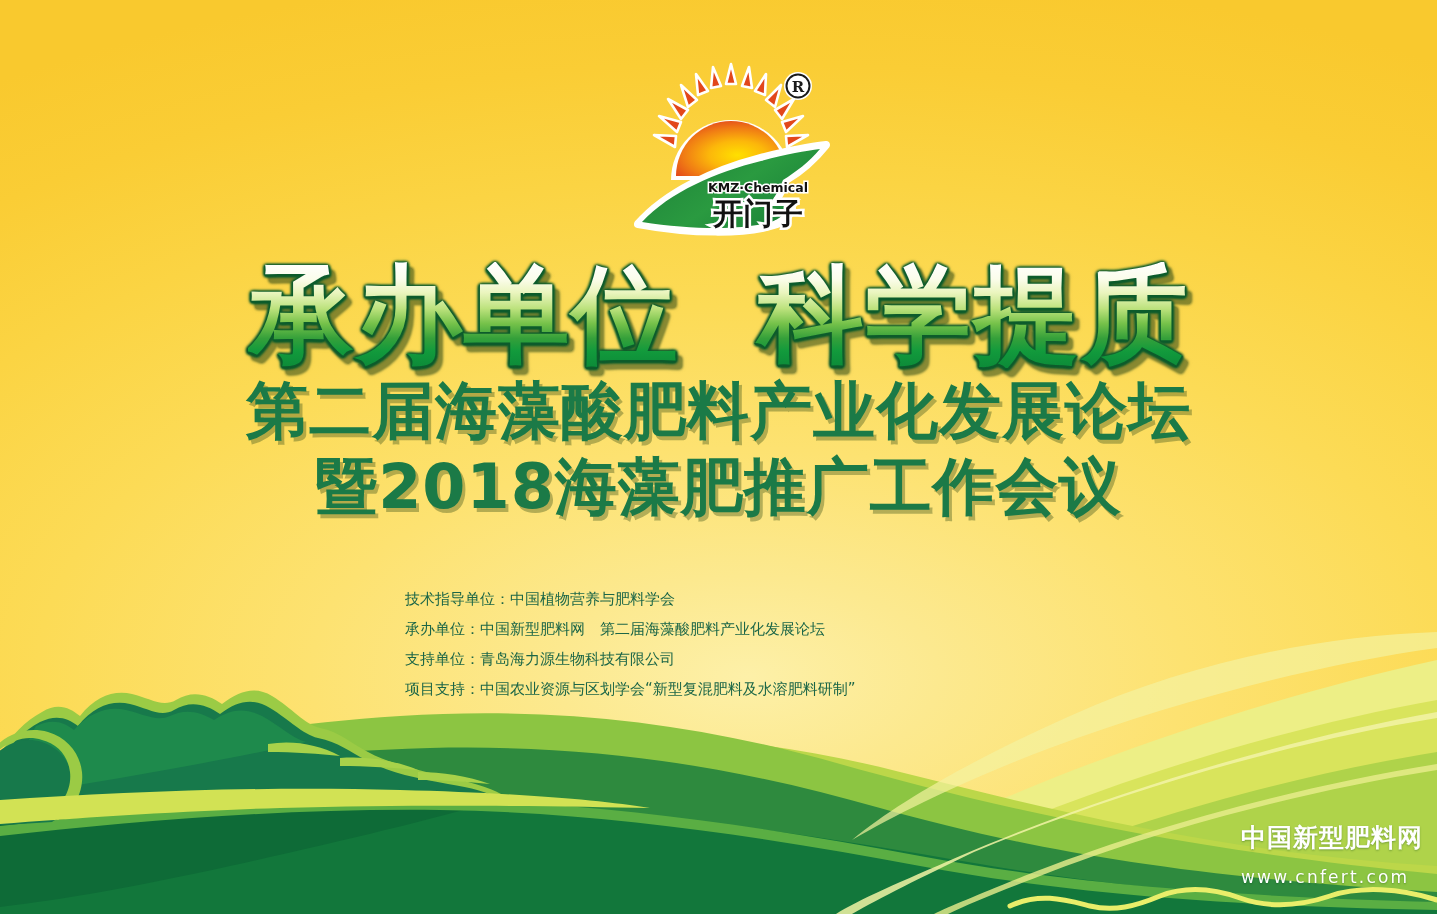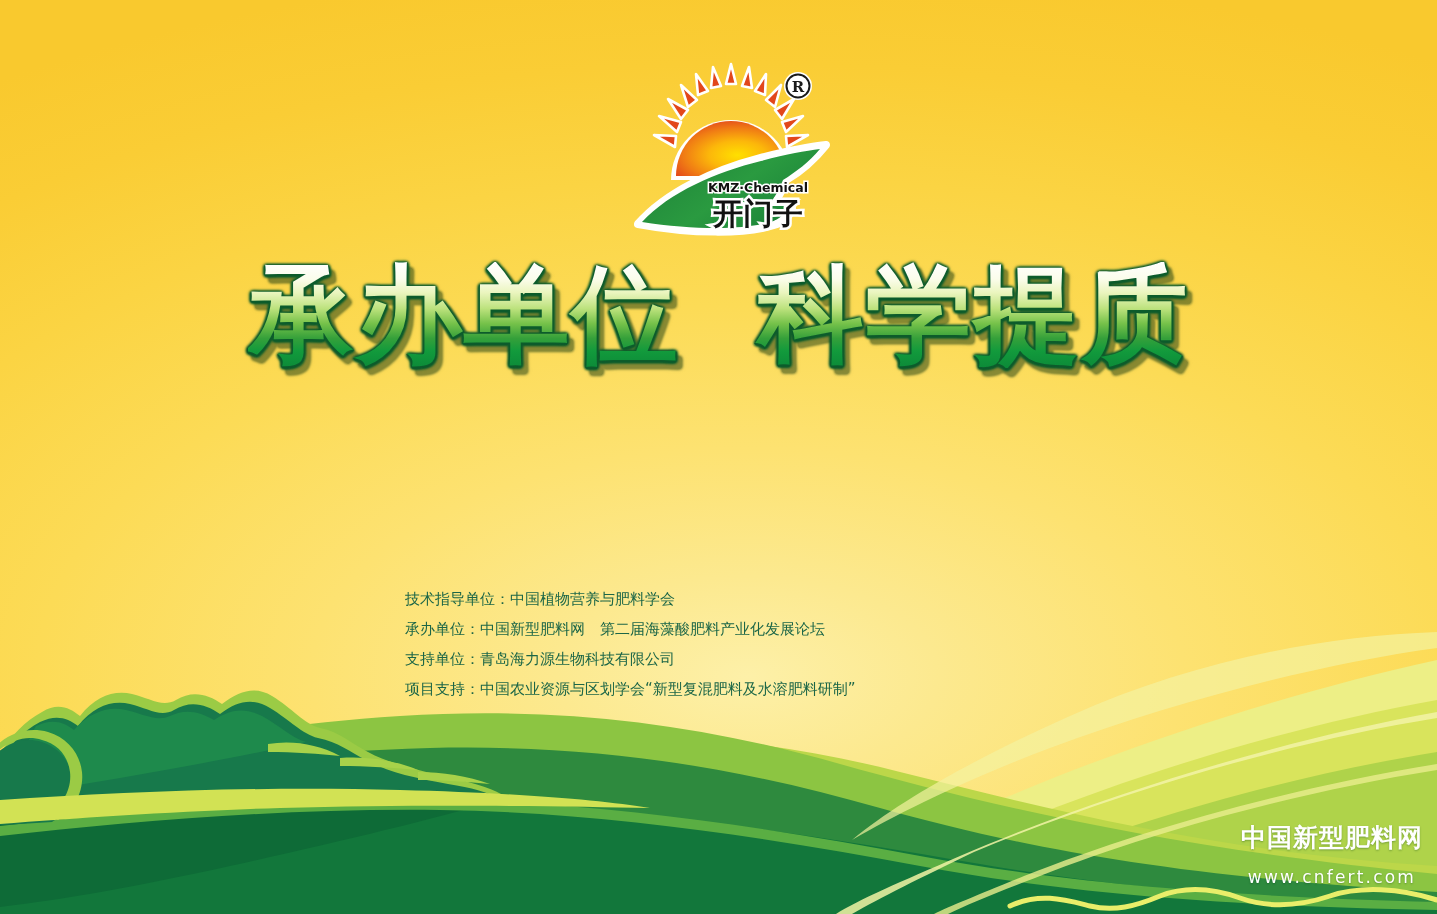--- a/index.html
+++ b/index.html
@@ -67,21 +67,21 @@
   #credits{
     position:absolute;left:405px;top:584px;width:900px;
     font-family:"DejaVu Sans","Liberation Sans",sans-serif;
     font-size:15px;color:#1C6647;line-height:30px;
     text-align:left;
   }
   #credits .cline{white-space:pre;}
 
   
   #watermark{
-    position:absolute;right:14px;bottom:26px;text-align:center;color:#FFFFFF;
+    position:absolute;right:14px;bottom:26px;text-align:left;color:#FFFFFF;
     font-family:"DejaVu Sans","Liberation Sans",sans-serif;
     text-shadow:0 1px 2px rgba(0,60,20,.35);
   }
   #watermark .wm-cn{font-size:25px;font-weight:bold;letter-spacing:1px;line-height:28px;}
   #watermark .wm-url{font-size:17px;letter-spacing:2.2px;line-height:21px;margin-top:15px;}
 </style>
 </head>
 <body>
 
 <div id="poster">
@@ -173,20 +173,22 @@
       </g>
 
       <text x="128" y="130" text-anchor="middle" font-family="'DejaVu Sans','Liberation Sans',sans-serif" font-size="12.5" font-weight="bold" fill="#111111" stroke="#FFFFFF" stroke-width="3" paint-order="stroke">KMZ·Chemical</text>
 
       <text x="128" y="162" text-anchor="middle" font-family="'DejaVu Sans','Liberation Sans',sans-serif" font-size="30" font-weight="bold" fill="#111111" stroke="#FFFFFF" stroke-width="5" paint-order="stroke">开门子</text>
     </svg>
   </div>
 
   <div class="headline-wrap">
     <div class="h-main">承办单位  科学提质</div>
+    <div class="h-sub1">第二届海藻酸肥料产业化发展论坛</div>
+    <div class="h-sub2">暨2018海藻肥推广工作会议</div>
   </div>
 
   <div id="credits">
     <div class="cline">技术指导单位：中国植物营养与肥料学会</div>
     <div class="cline">承办单位：中国新型肥料网　第二届海藻酸肥料产业化发展论坛</div>
     <div class="cline">支持单位：青岛海力源生物科技有限公司</div>
     <div class="cline">项目支持：中国农业资源与区划学会“新型复混肥料及水溶肥料研制”</div>
   </div>
 
   <div id="watermark">

